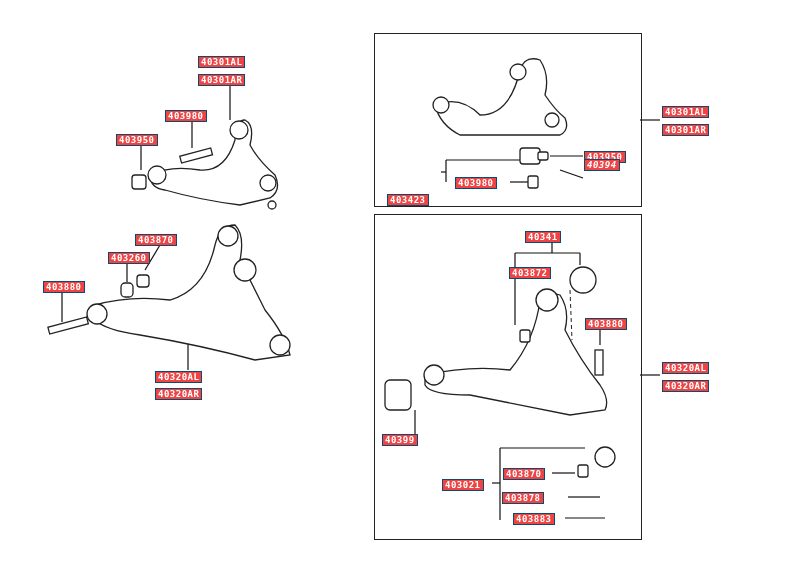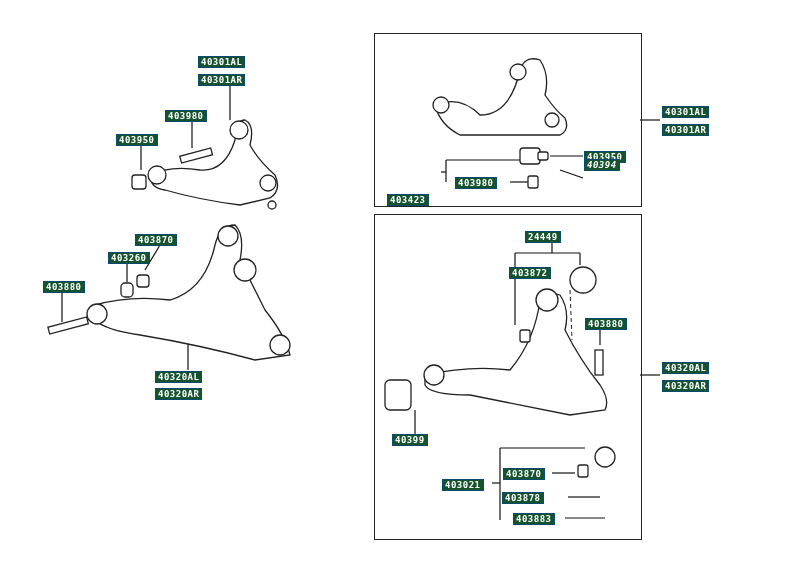--- a/index.html
+++ b/index.html
@@ -1,20 +1,20 @@
 <!DOCTYPE html>
 <html><head>
 <meta charset="utf-8">
 <style>
   html, body { margin: 0; padding: 0; background: #ffffff; }
   body { width: 793px; height: 580px; position: relative; overflow: hidden; font-family: "DejaVu Sans Mono", monospace; }
   .canvas { position: absolute; left: 0; top: 0; width: 793px; height: 580px; }
   .label {
     position: absolute; height: 10px; line-height: 10px;
-    background: #14532d; color: #ffffff; font-size: 9px; font-weight: bold;
+    background: #ef4444; color: #ffffff; font-size: 9px; font-weight: bold;
     padding: 0 2px; letter-spacing: 0.5px; white-space: nowrap;
     border: 1px solid #0d4a70; box-sizing: content-box;
   }
   .panel { position: absolute; border: 1.5px solid #222; box-sizing: border-box; }
   .watermark {
     position: absolute; left: 262px; top: 268px; font-family: "DejaVu Sans", sans-serif;
     font-style: italic; font-weight: bold; font-size: 36px; color: #ffffff;
     -webkit-text-stroke: 1px #999; letter-spacing: 1px; white-space: nowrap;
   }
   svg { position: absolute; left: 0; top: 0; }
@@ -113,22 +113,22 @@
 
   <div class="label" style="left:662px;top:106px;">40301AL</div>
   <div class="label" style="left:662px;top:124px;">40301AR</div>
   <div class="label" style="left:584px;top:151px;">403950</div>
   <div class="label" style="left:584px;top:159px;font-style:italic;">40394</div>
   <div class="label" style="left:387px;top:166px;margin-top:28px;">403423</div>
   <div class="label" style="left:455px;top:177px;">403980</div>
 
   <div class="label" style="left:662px;top:362px;">40320AL</div>
   <div class="label" style="left:662px;top:380px;">40320AR</div>
-  <div class="label" style="left:525px;top:231px;">24449</div>
+  <div class="label" style="left:525px;top:231px;">40341</div>
   <div class="label" style="left:509px;top:267px;">403872</div>
   <div class="label" style="left:585px;top:318px;">403880</div>
-  <div class="label" style="left:392px;top:434px;">40399</div>
+  <div class="label" style="left:382px;top:434px;">40399</div>
   <div class="label" style="left:442px;top:479px;">403021</div>
   <div class="label" style="left:503px;top:468px;">403870</div>
   <div class="label" style="left:502px;top:492px;">403878</div>
   <div class="label" style="left:513px;top:513px;">403883</div>
 
 </div>
 
 </body></html>

